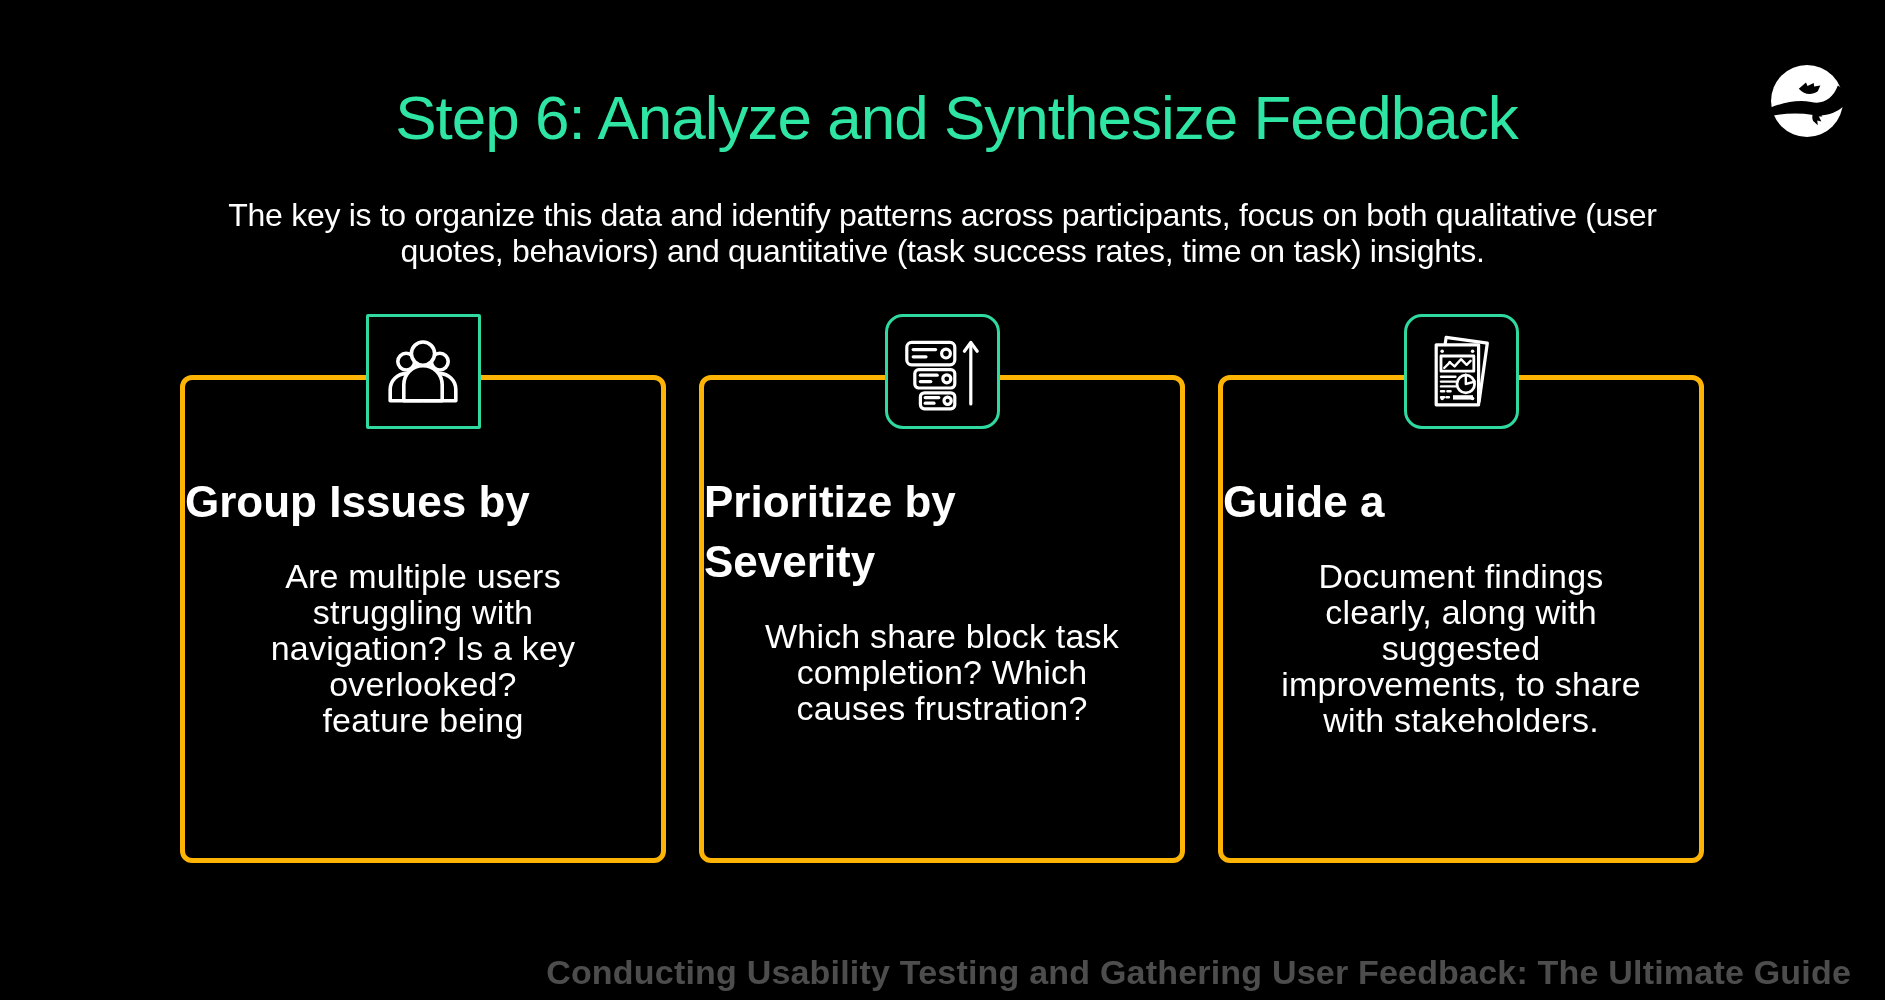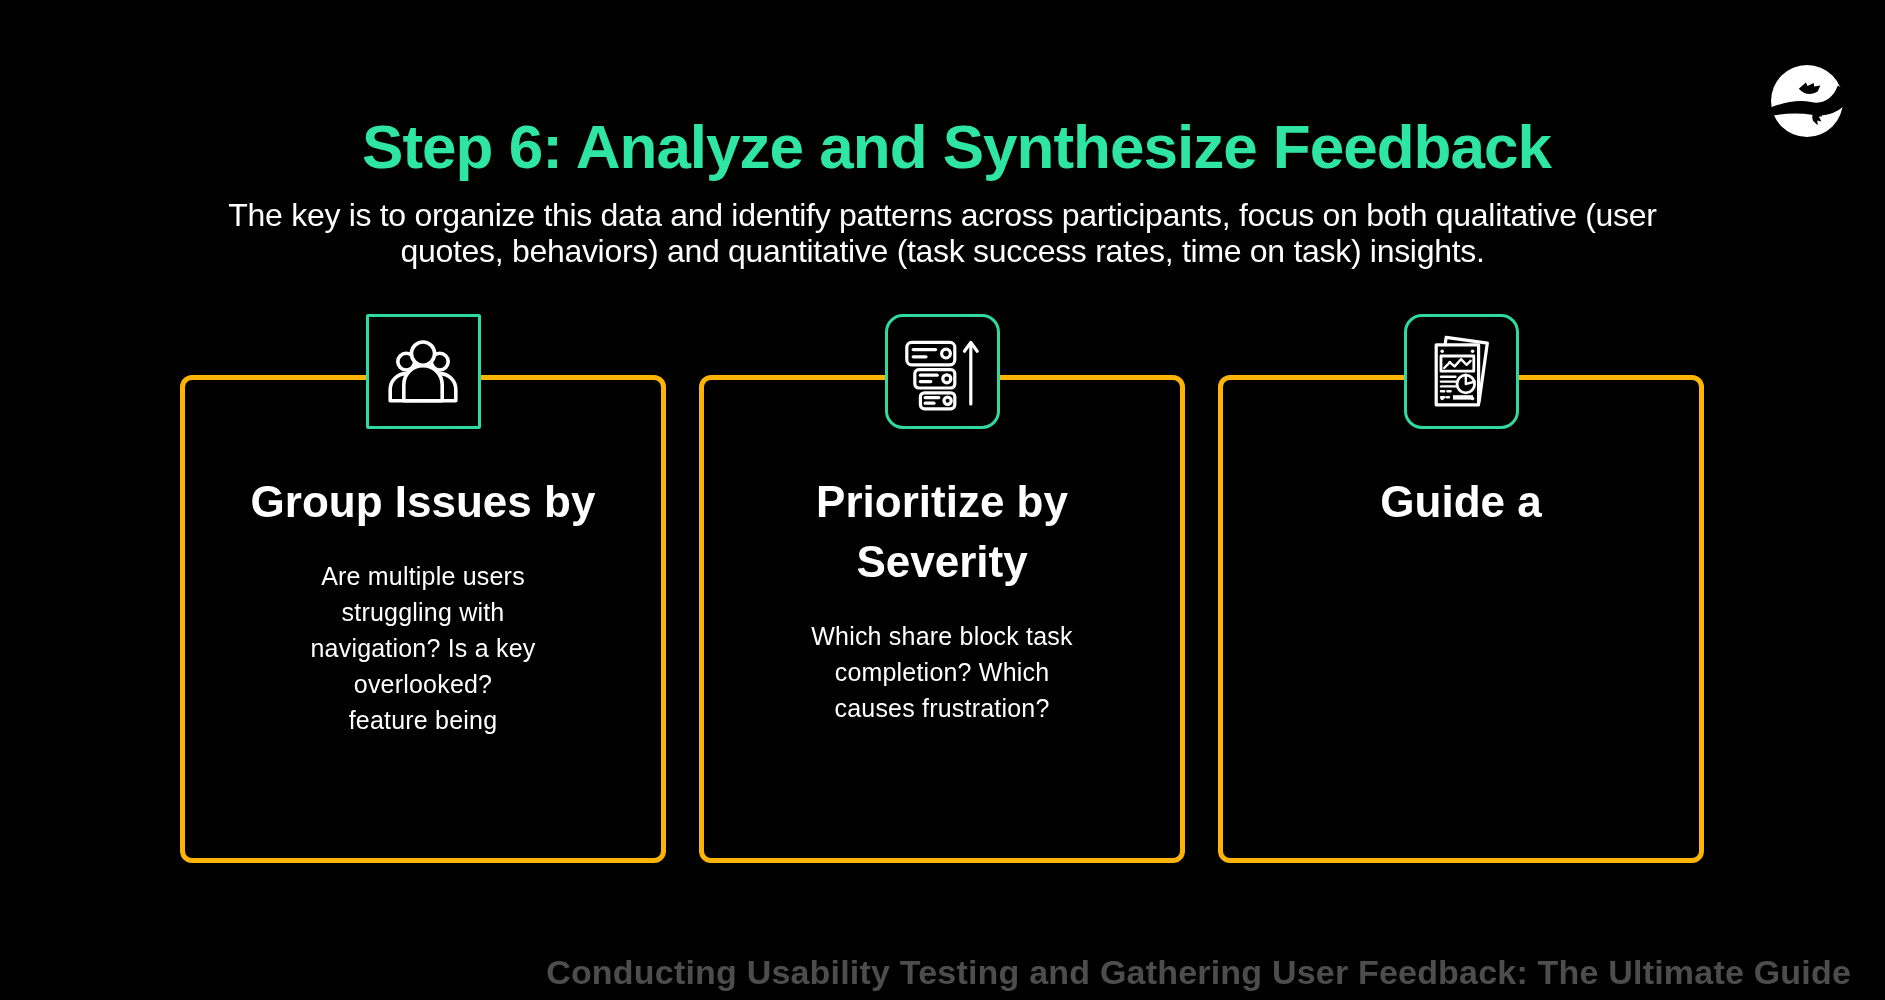--- a/index.html
+++ b/index.html
@@ -14,23 +14,23 @@
   .stage{
     position:relative;
     width:1885px;height:1000px;
     background:var(--bg);
     overflow:hidden;
     font-family:"Liberation Sans", sans-serif;
   }
   .logo{position:absolute;top:64px;left:1770px;width:74px;height:74px;}
   .logo svg{width:100%;height:100%;}
   .title{
-    position:absolute;top:109px;left:0;right:0;margin:0;
+    position:absolute;top:80px;left:0;right:0;margin:0;
     text-align:center;
-    font-size:62px;line-height:76px;font-weight:bold;letter-spacing:-1px;
+    font-size:62px;line-height:76px;font-weight:normal;letter-spacing:-1px;
     color:var(--green);
     padding-left:28px;
   }
   .subtitle{
     position:absolute;top:197px;left:0;right:0;margin:0;
     text-align:center;
     font-size:32px;line-height:36px;font-weight:400;letter-spacing:-0.3px;
     color:var(--text);
   }
   .card{
@@ -49,28 +49,28 @@
     width:115px;height:115px;box-sizing:border-box;
     border:3px solid var(--icon-green);
     background:var(--bg);
     display:flex;align-items:center;justify-content:center;
   }
   .icon-box.square{border-radius:2px;}
   .icon-box.rounded{border-radius:18px;}
   .icon-box svg{width:80px;height:80px;}
   .card-head{
     margin:92px 0 0 0;
-    text-align:center;
+    text-align:left;
     font-size:44px;line-height:60px;font-weight:bold;
     color:var(--text);
   }
   .card-desc{
     margin-top:26px;
     text-align:center;
-    font-size:25px;line-height:36px;font-weight:400;letter-spacing:0.2px;
+    font-size:34px;line-height:36px;font-weight:400;letter-spacing:0.2px;
     color:var(--text);
   }
   .footer{
     position:absolute;top:918px;right:34px;
     font-size:34px;line-height:34px;font-weight:bold;letter-spacing:0.2px;
     color:var(--footer);
     margin-top:37px;
   }
 </style>
 </head>
@@ -170,17 +170,24 @@
           <circle cx="56" cy="65" r="11" stroke-width="3.5"></circle>
           <path d="M56,65 L56,53.5 M56,65 L67,62" stroke-width="3" stroke-linecap="round"></path>
           <rect x="40" y="79" width="25" height="5.5" fill="#ffffff" stroke="none"></rect>
           <path d="M25,81.5 h4 M32,81.5 h3" stroke-width="3" stroke-linecap="round"></path>
         </g>
       </svg>
     </div>
     <h2 class="card-head">
       <div>Guide a</div>
     </h2>
+    <div class="card-desc">
+      <div>Document findings</div>
+      <div>clearly, along with</div>
+      <div>suggested</div>
+      <div>improvements, to share</div>
+      <div>with stakeholders.</div>
+    </div>
   </section>
 
   <div class="footer">Conducting Usability Testing and Gathering User Feedback: The Ultimate Guide</div>
 
 </div>
 
 </body></html>

